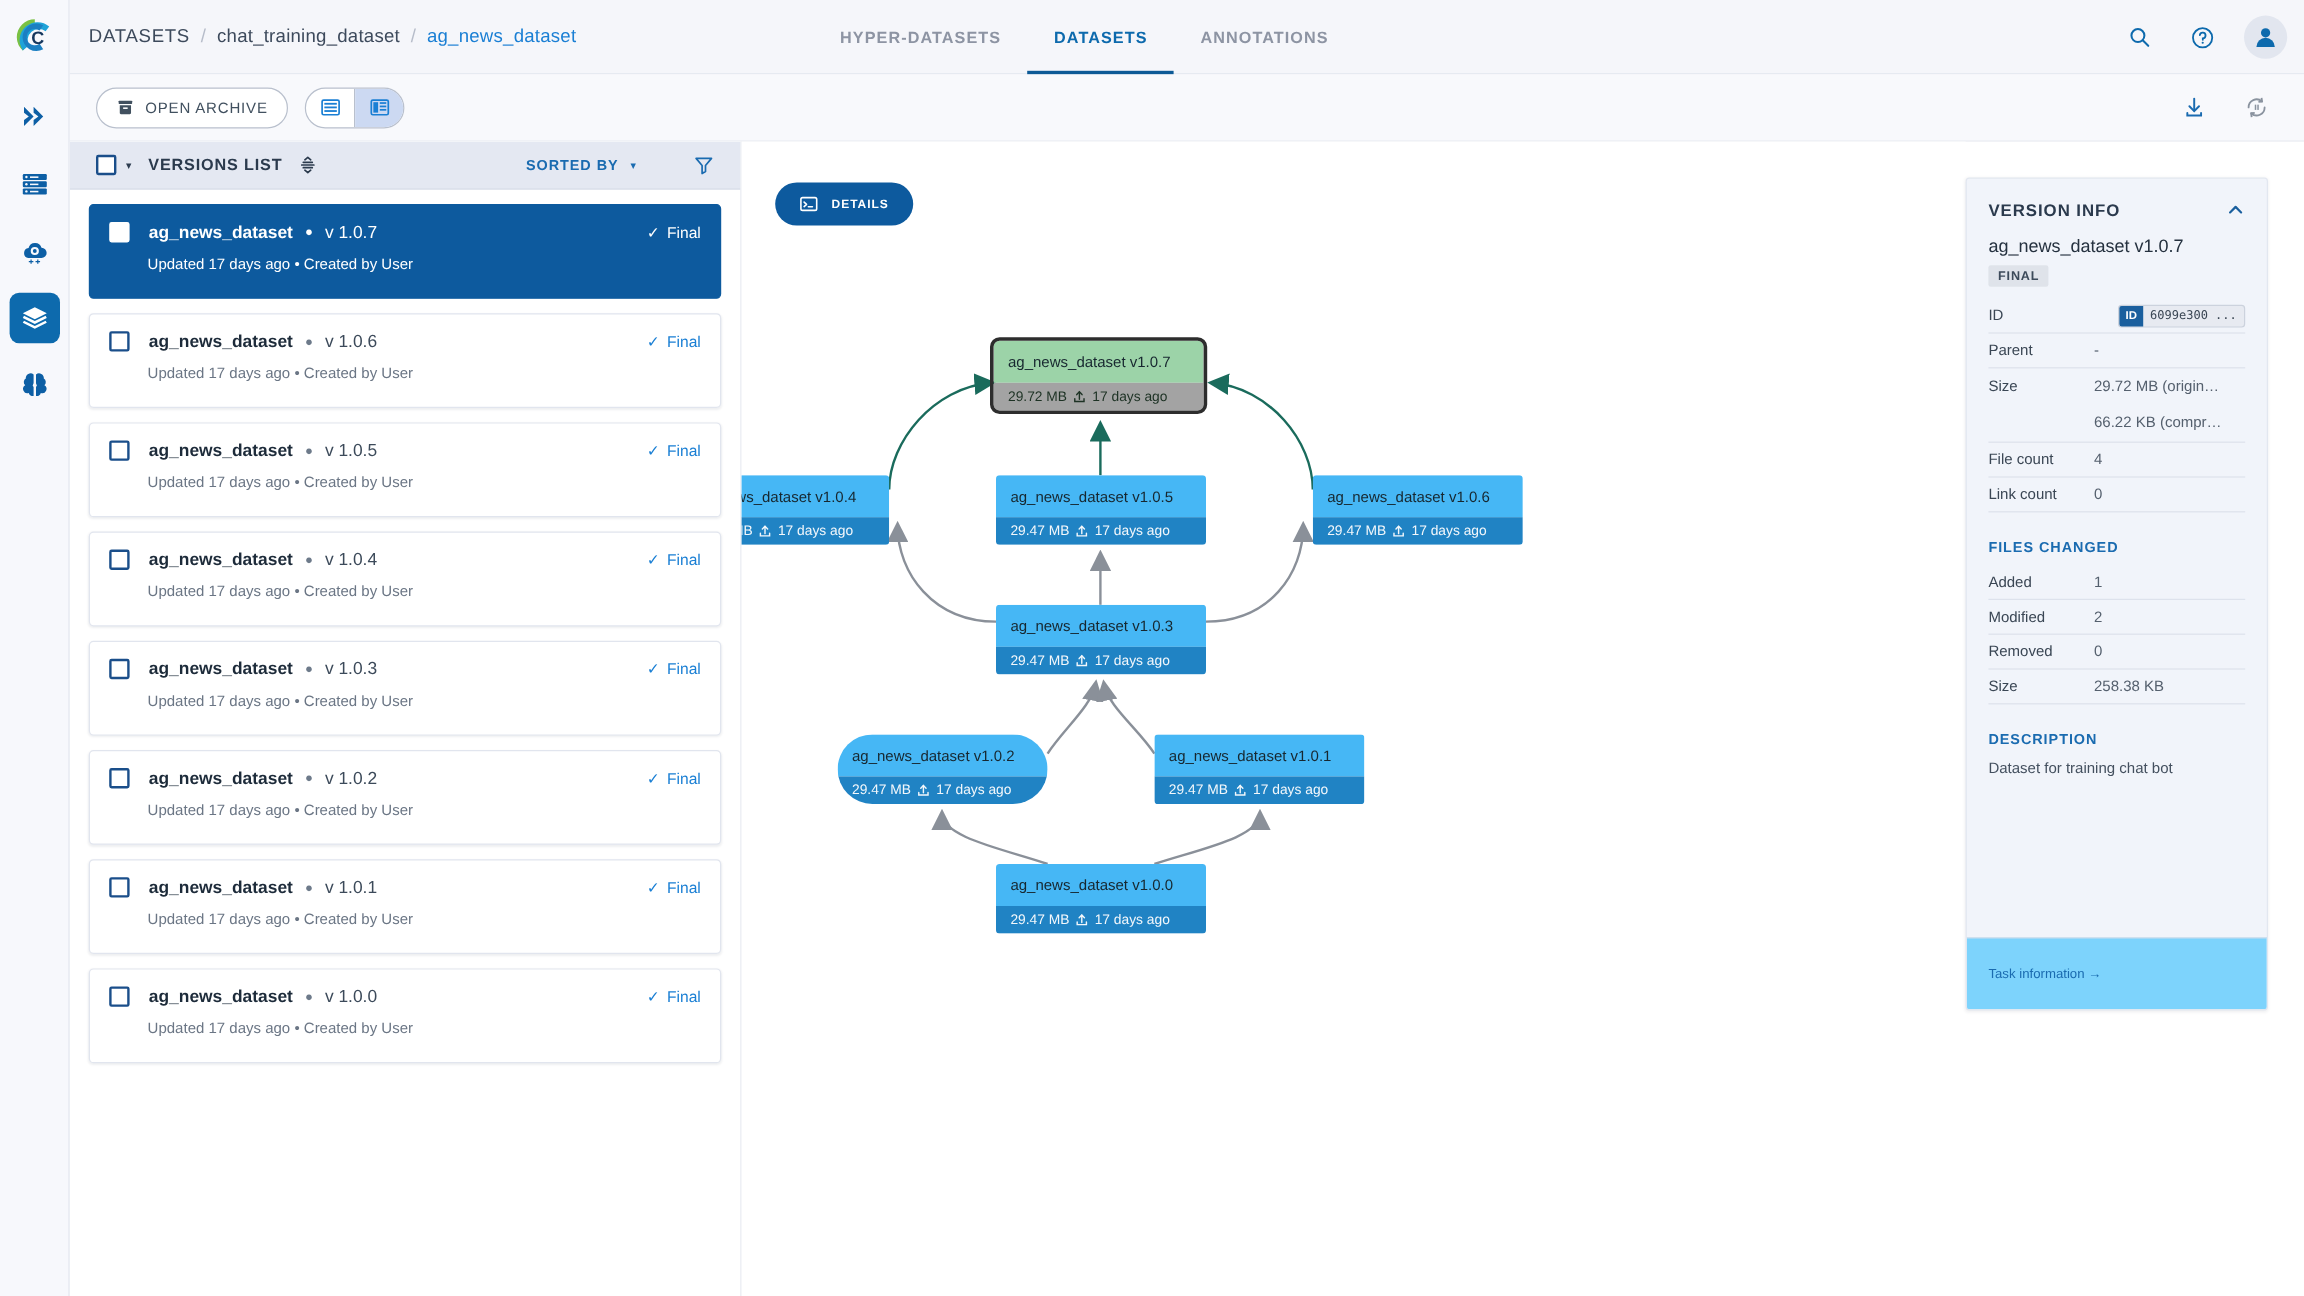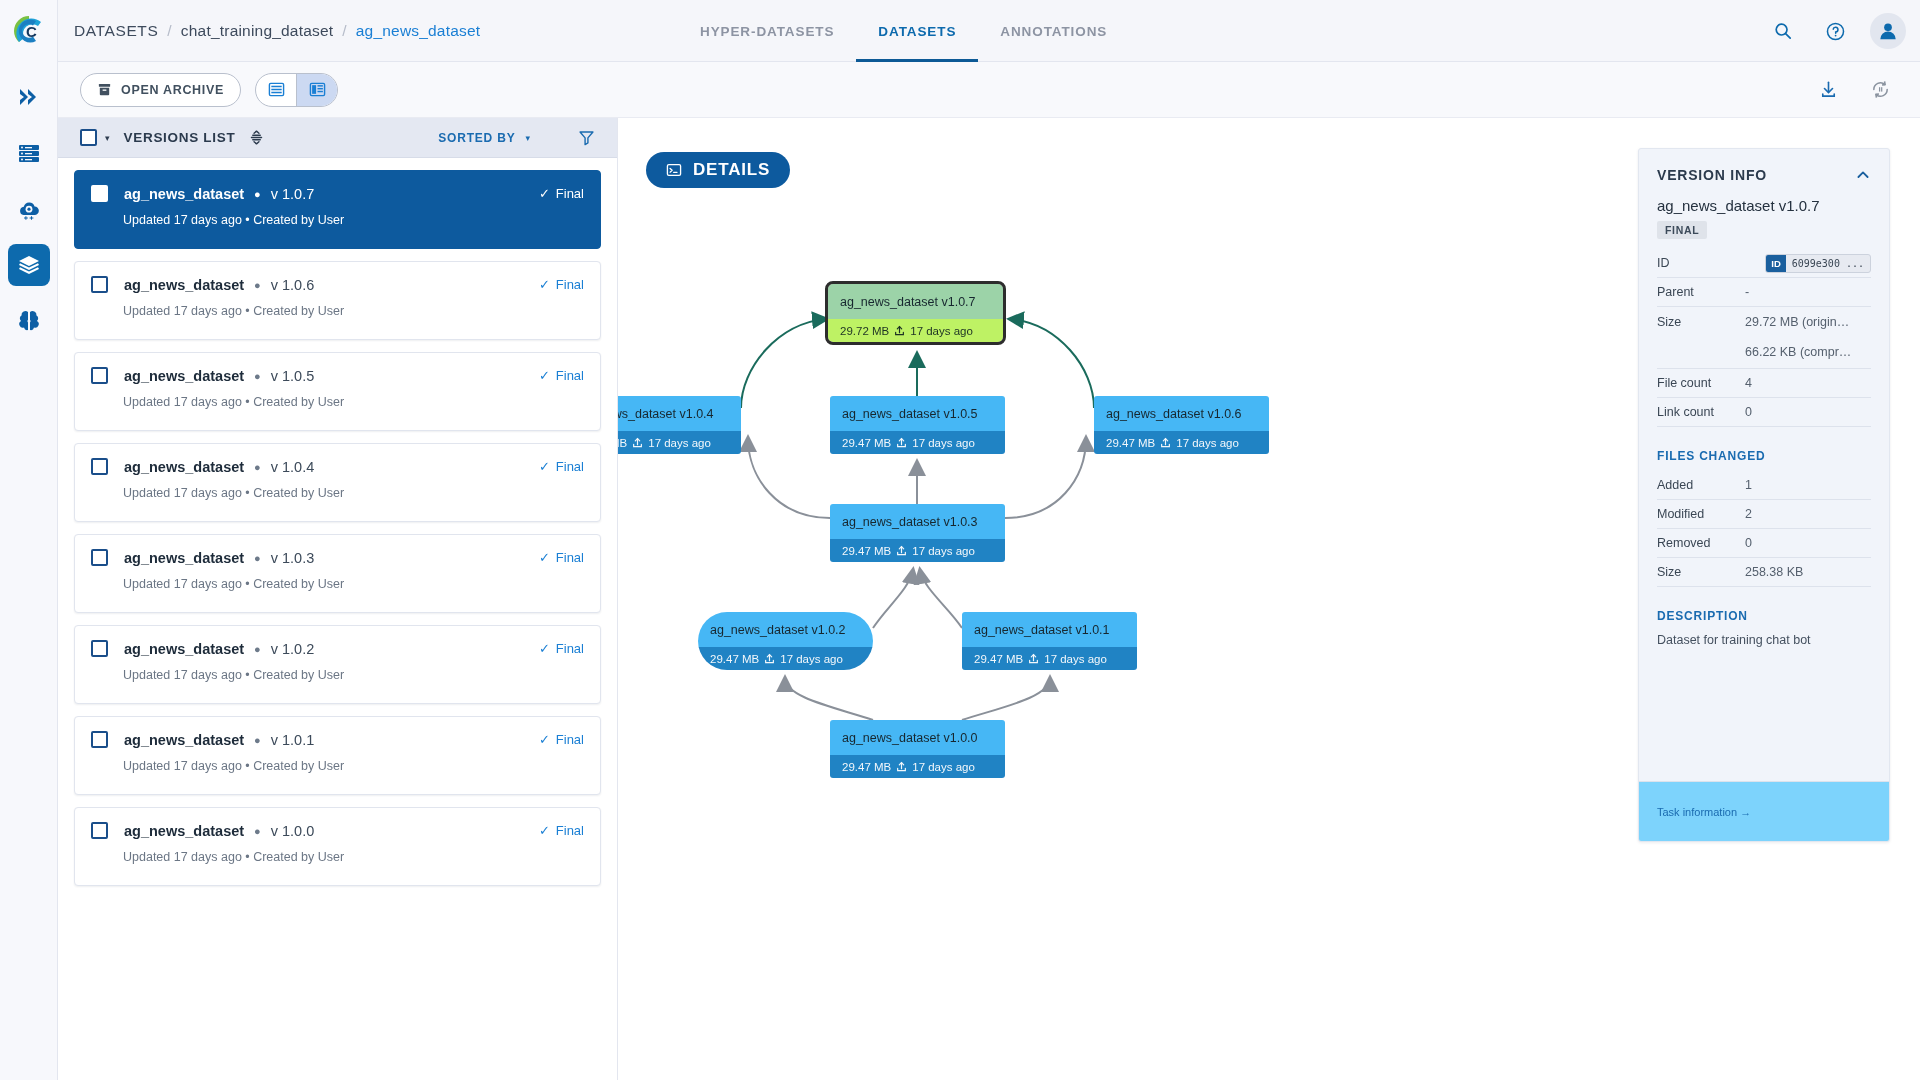--- a/index.html
+++ b/index.html
@@ -55,21 +55,21 @@
 
   
   #subbar{
     position:absolute; left:58px; top:62px; width:1862px; height:56px;
     background:#f8f9fc; border-bottom:1px solid #e9ebf2;
     display:flex; align-items:center;
   }
   #open-archive{
     margin-left:22px; height:34px; padding:0 16px; border:1px solid #b9c0cd; border-radius:17px;
     background:#fff; display:flex; align-items:center; gap:9px; cursor:pointer;
-    font-size:12.5px; font-weight:700; letter-spacing:.7px; color:#41505f;
+    font-size:12.5px; font-weight:400; letter-spacing:.7px; color:#41505f;
   }
   #view-toggle{
     margin-left:14px; height:34px; border:1px solid #b9c0cd; border-radius:17px; overflow:hidden;
     display:flex; background:#fff;
   }
   .vt-btn{ width:40px; height:32px; display:flex; align-items:center; justify-content:center; cursor:pointer; color:#1a7fd4;}
   .vt-btn.active{ background:#ccd9f2; }
   .vt-sep{ width:1px; background:#b9c0cd; }
   #subbar-right{ position:absolute; right:26px; display:flex; align-items:center; gap:24px; }
   .sb-icon{ width:28px;height:28px;display:flex;align-items:center;justify-content:center;cursor:pointer;}
@@ -115,33 +115,33 @@
   .vcard.selected .vrow2{ color:#ffffff; }
 
   
   #graph-area{
     position:absolute; left:618px; top:118px; width:1020px; height:962px; background:#ffffff;
     overflow:hidden;
   }
   #details-btn{
     position:absolute; left:28px; top:34px; height:36px; padding:0 20px; border-radius:18px;
     background:#0d5a9e; color:#fff; display:flex; align-items:center; gap:11px; cursor:pointer;
-    font-size:17px; font-weight:700; letter-spacing:.8px;
+    font-size:10px; font-weight:700; letter-spacing:.8px;
   }
   .node{
     position:absolute; width:175px; border-radius:3px; overflow:hidden; cursor:pointer;
     font-size:12.5px;
   }
   .node .nhead{ height:35px; display:flex; align-items:center; padding:0 12px; color:#17272f;}
   .node .nfoot{ height:23px; display:flex; align-items:center; padding:0 12px; gap:5px; font-size:11.5px; color:#f2f7fb;}
   .node.blue .nhead{ background:#46b7f5; }
   .node.blue .nfoot{ background:#2083c4; }
   .node.green{ outline:3px solid #2d2d2d; border-radius:5px; }
   .node.green .nhead{ background:#9cd3a8; }
-  .node.green .nfoot{ background:#bef264; color:#1d3224;}
+  .node.green .nfoot{ background:#a3a3a3; color:#1d3224;}
   .node .nfoot .sz{ color:inherit; }
 
   
   #info-panel{
     position:absolute; left:1638px; top:148px; width:252px; height:694px;
     background:#f1f4fa; border:1px solid #e2e7f0; border-radius:3px;
     box-shadow:0 1px 3px rgba(20,30,50,.08);
     overflow:hidden;
   }
   #ip-head{ display:flex; align-items:center; padding:18px 18px 0 18px;}

